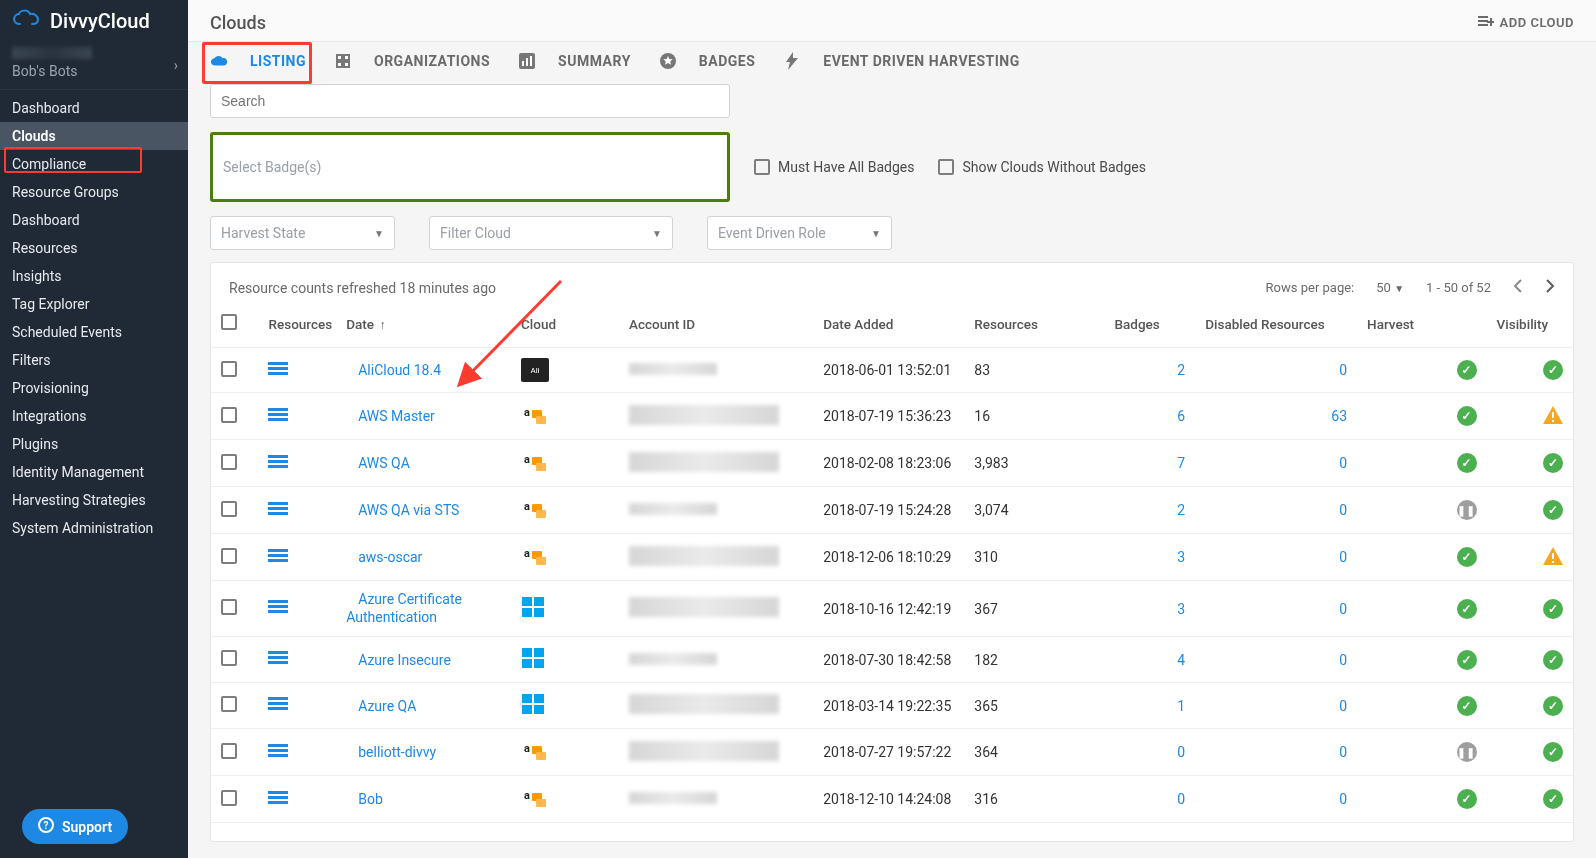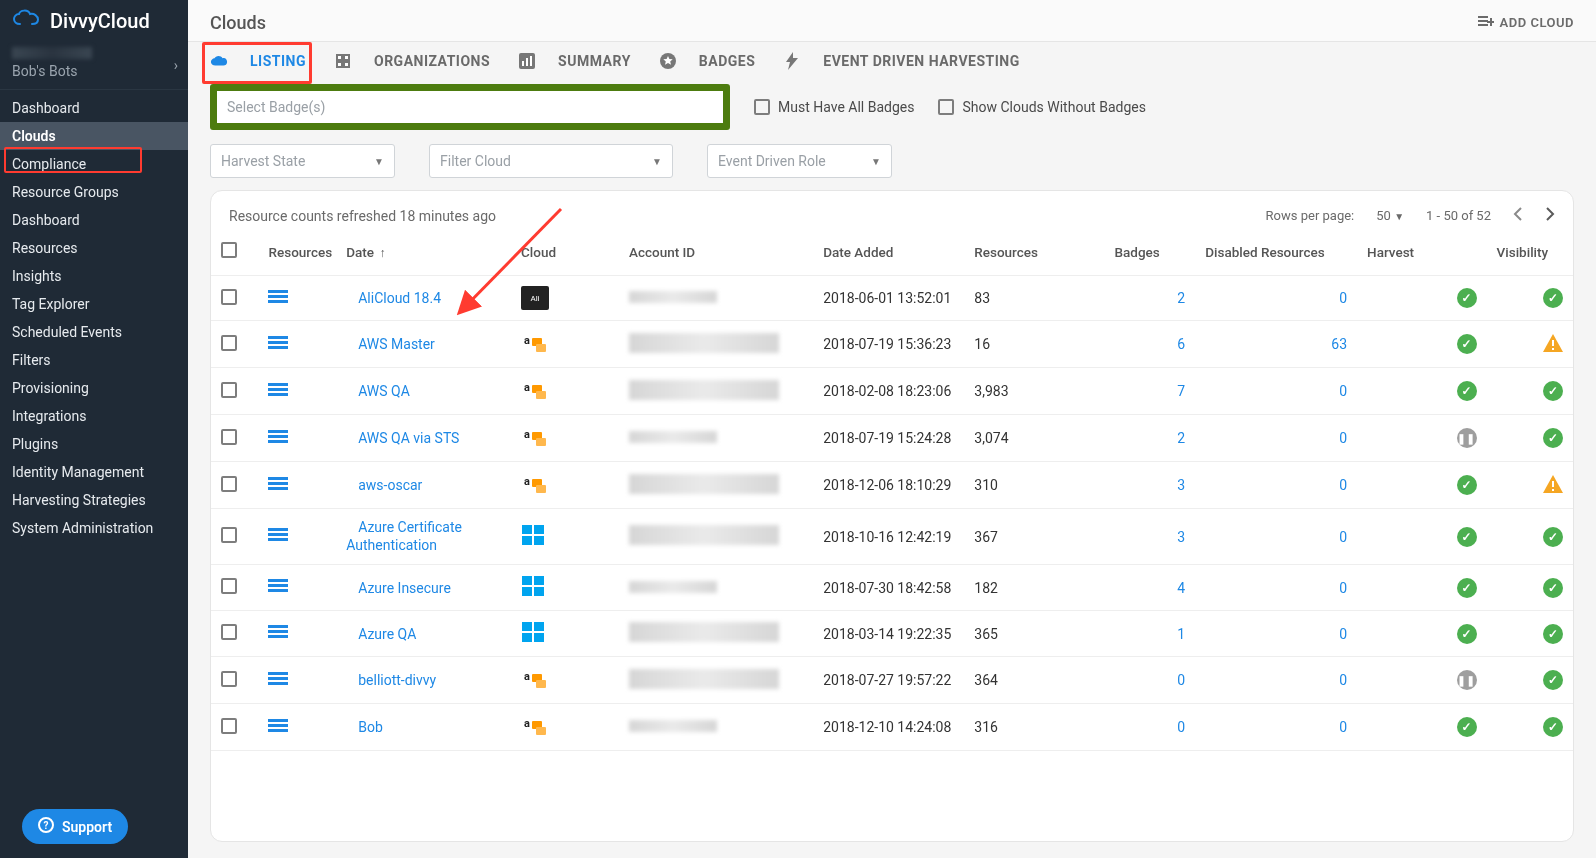--- a/index.html
+++ b/index.html
@@ -173,23 +173,23 @@
     color:#555;
   }
   .filters-row2 {
     display:flex;
     align-items:center;
     gap: 24px;
     margin-bottom: 14px;
   }
   .badge-select {
     width: 520px;
-    border: 7px solid #4d7c0f;
+    border: 3px solid #4d7c0f;
     border-radius: 3px;
-    padding: 8px 10px;
+    padding: 24px 10px;
     font-size: 14px;
     color:#9aa0a6;
     background:#fff;
   }
   .chk {
     display:flex;
     align-items:center;
     gap: 8px;
     color:#4a4a4a;
     font-size:14px;
@@ -217,21 +217,21 @@
   .sel .caret { font-size:10px; color:#777; }
   .sel.w1 { width: 185px; }
   .sel.w2 { width: 244px; }
   .sel.w3 { width: 185px; }
 
   
   .table-card {
     margin: 0 22px 16px 22px;
     background:#fff;
     border:1px solid #e5e5e5;
-    border-radius:12px;
+    border-radius:3px;
     display:flex;
     flex-direction:column;
     flex:1;
     overflow:hidden;
     position:relative;
     justify-content:center;
   }
   .card-head {
     padding: 16px 18px 4px 18px;
     display:flex;
@@ -453,20 +453,23 @@
           <svg width="12" height="18" viewBox="0 0 12 18">
             <path d="M7 0L0 10h4l-2 8 10-12H7z" fill="#777"></path>
           </svg>
         </span>
       <span>EVENT DRIVEN HARVESTING</span>
     </div>
     <div class="tab-highlight"></div>
   </div>
 
   <section class="filters-zone">
+    <div class="filters-row1">
+      <input class="search-input" placeholder="Search" style="">
+    </div>
     <div class="filters-row2">
       <div class="badge-select">Select Badge(s)</div>
       <label class="chk">
         <span class="box"></span>
         <span>Must Have All Badges</span>
       </label>
       <label class="chk">
         <span class="box"></span>
         <span>Show Clouds Without Badges</span>
       </label>

